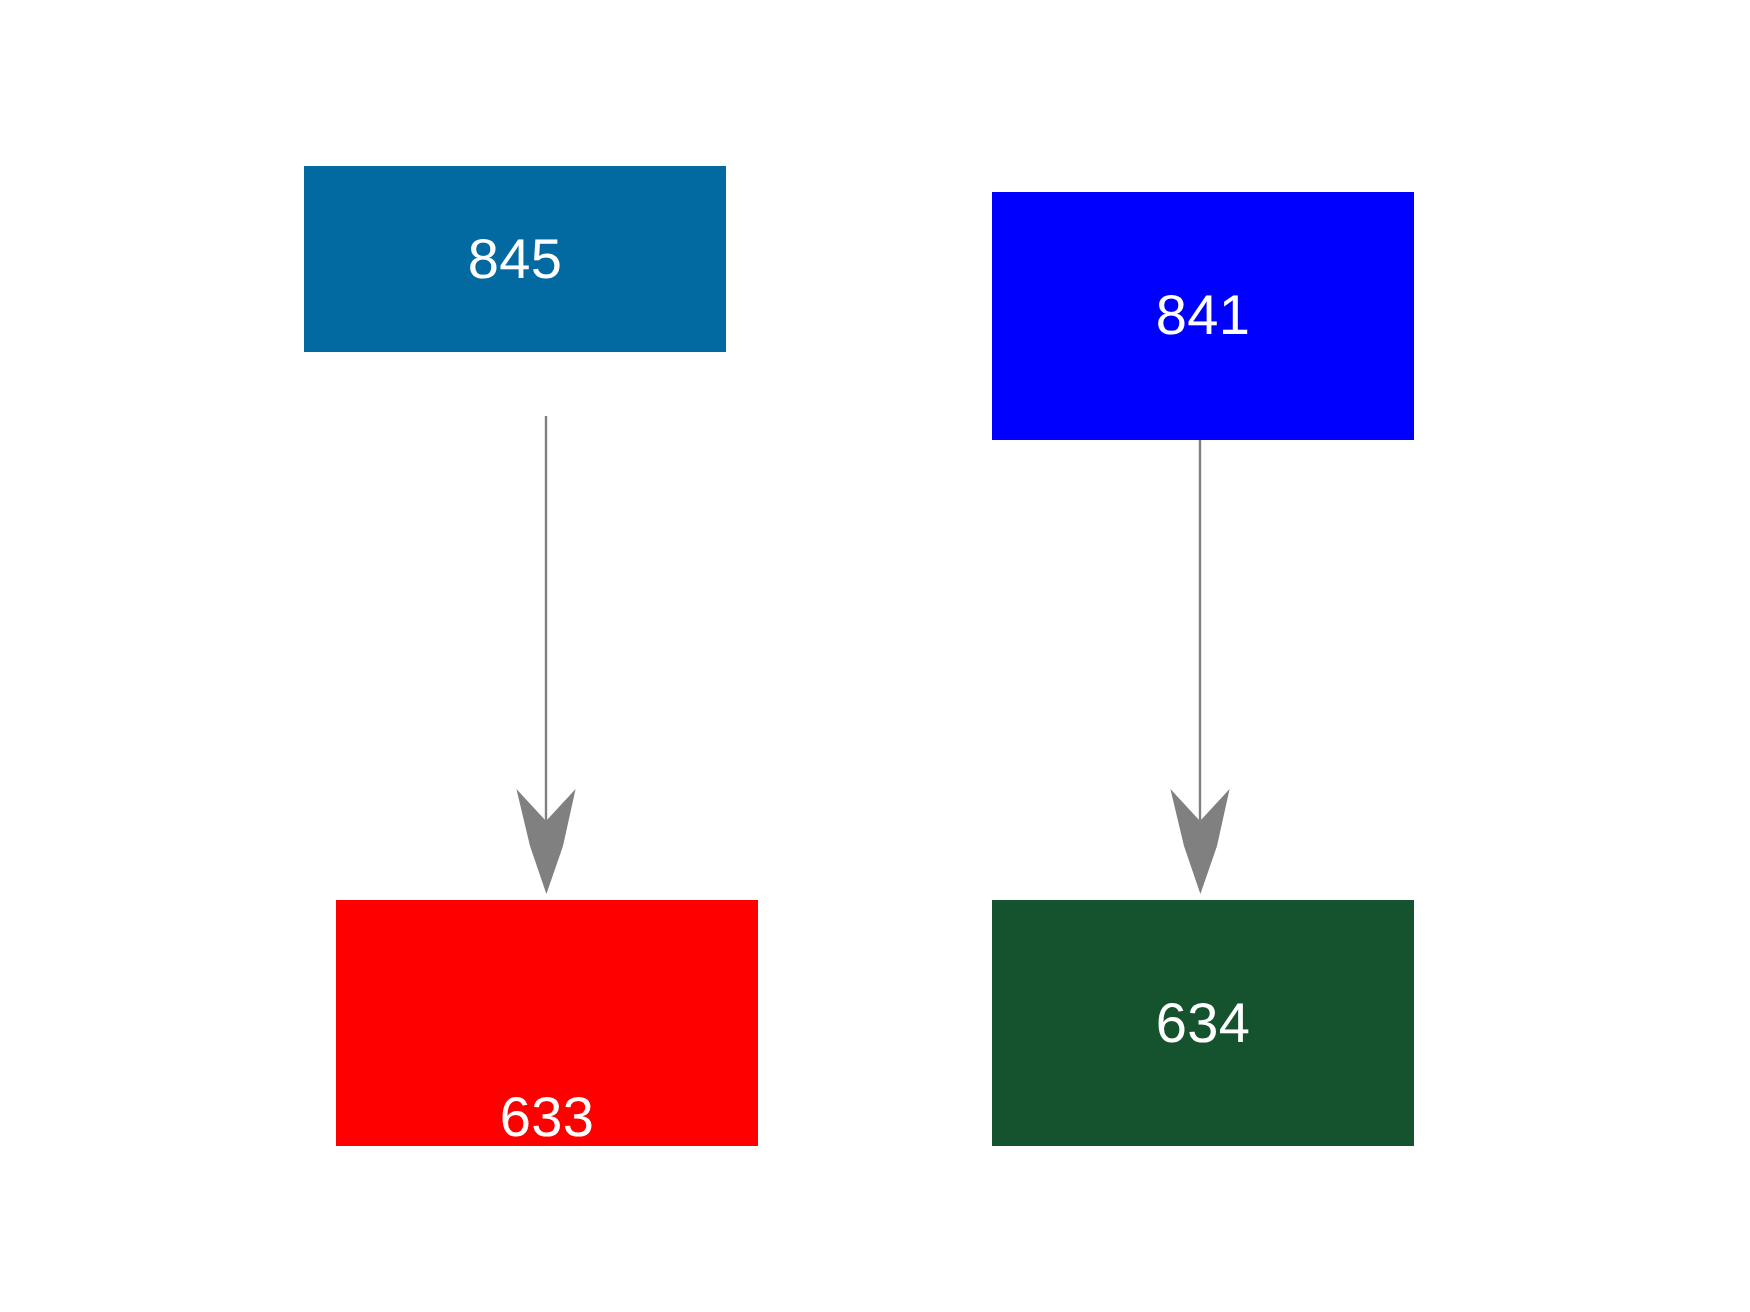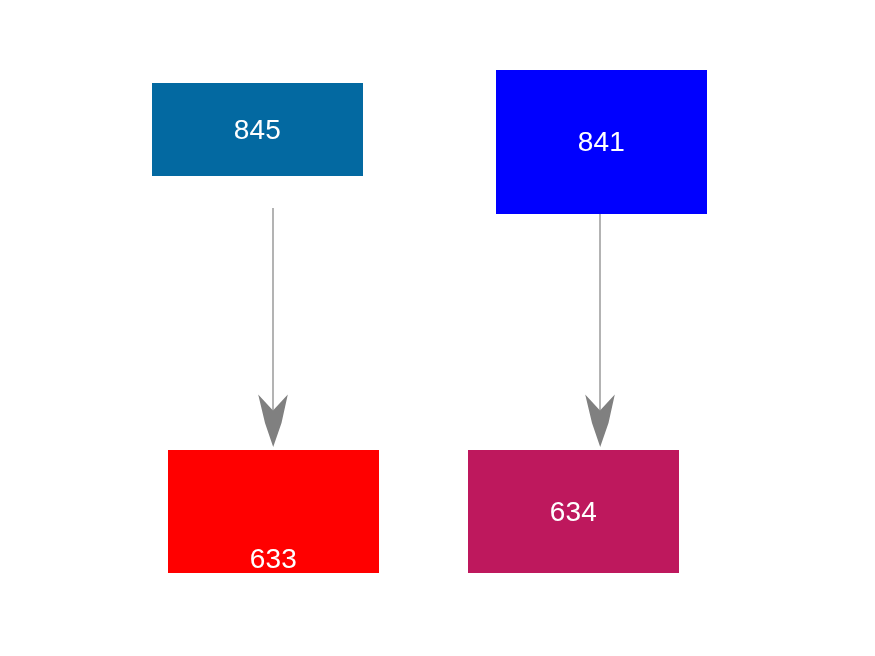--- a/index.html
+++ b/index.html
@@ -55,25 +55,25 @@
     <g>
       <line x1="600" y1="208" x2="600" y2="440" stroke="#808080" stroke-width="1.2"></line>
       <path d="M 585.2 394.5 L 600 410.5 L 614.8 394.5 L 608.5 423.0 L 600.2 447.0 L 592.0 423.0 Z" fill="#808080"></path>
     </g>
   </svg>
 
   <div class="graph-node" style="left:152px; top:83px; width:211px; height:93px; background:#0369a1;">
     <span class="node-label">845</span>
   </div>
 
-  <div class="graph-node" style="left:496px; top:70px; width:211px; height:144px; background:#0000ff;">
+  <div class="graph-node" style="left:496px; top:96px; width:211px; height:124px; background:#0000ff;">
     <span class="node-label">841</span>
   </div>
 
   <div class="graph-node" style="left:168px; top:450px; width:211px; height:123px; background:#ff0000;align-items:flex-end;">
     <span class="node-label">633</span>
   </div>
 
-  <div class="graph-node" style="left:468px; top:450px; width:211px; height:123px; background:#be185d;">
+  <div class="graph-node" style="left:496px; top:450px; width:211px; height:123px; background:#14532d;">
     <span class="node-label">634</span>
   </div>
 
 </div>
 
 </body></html>

